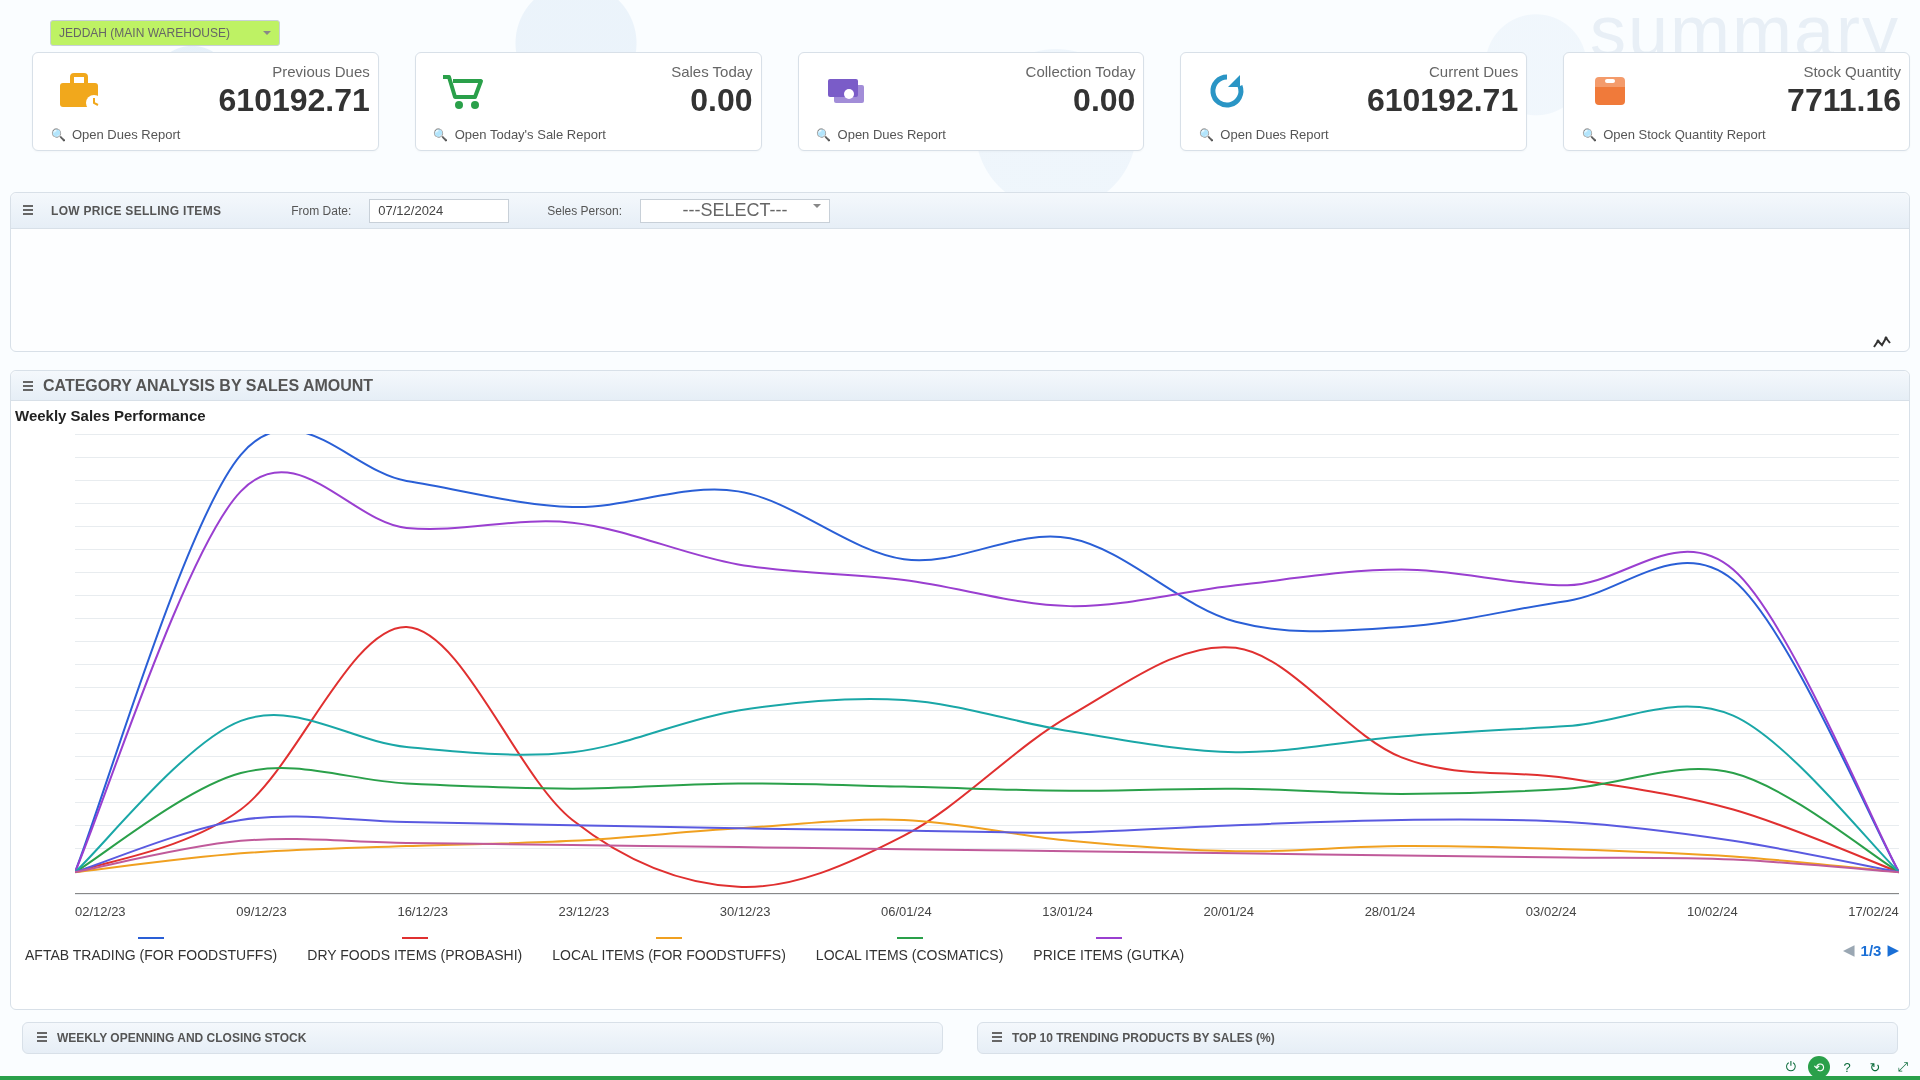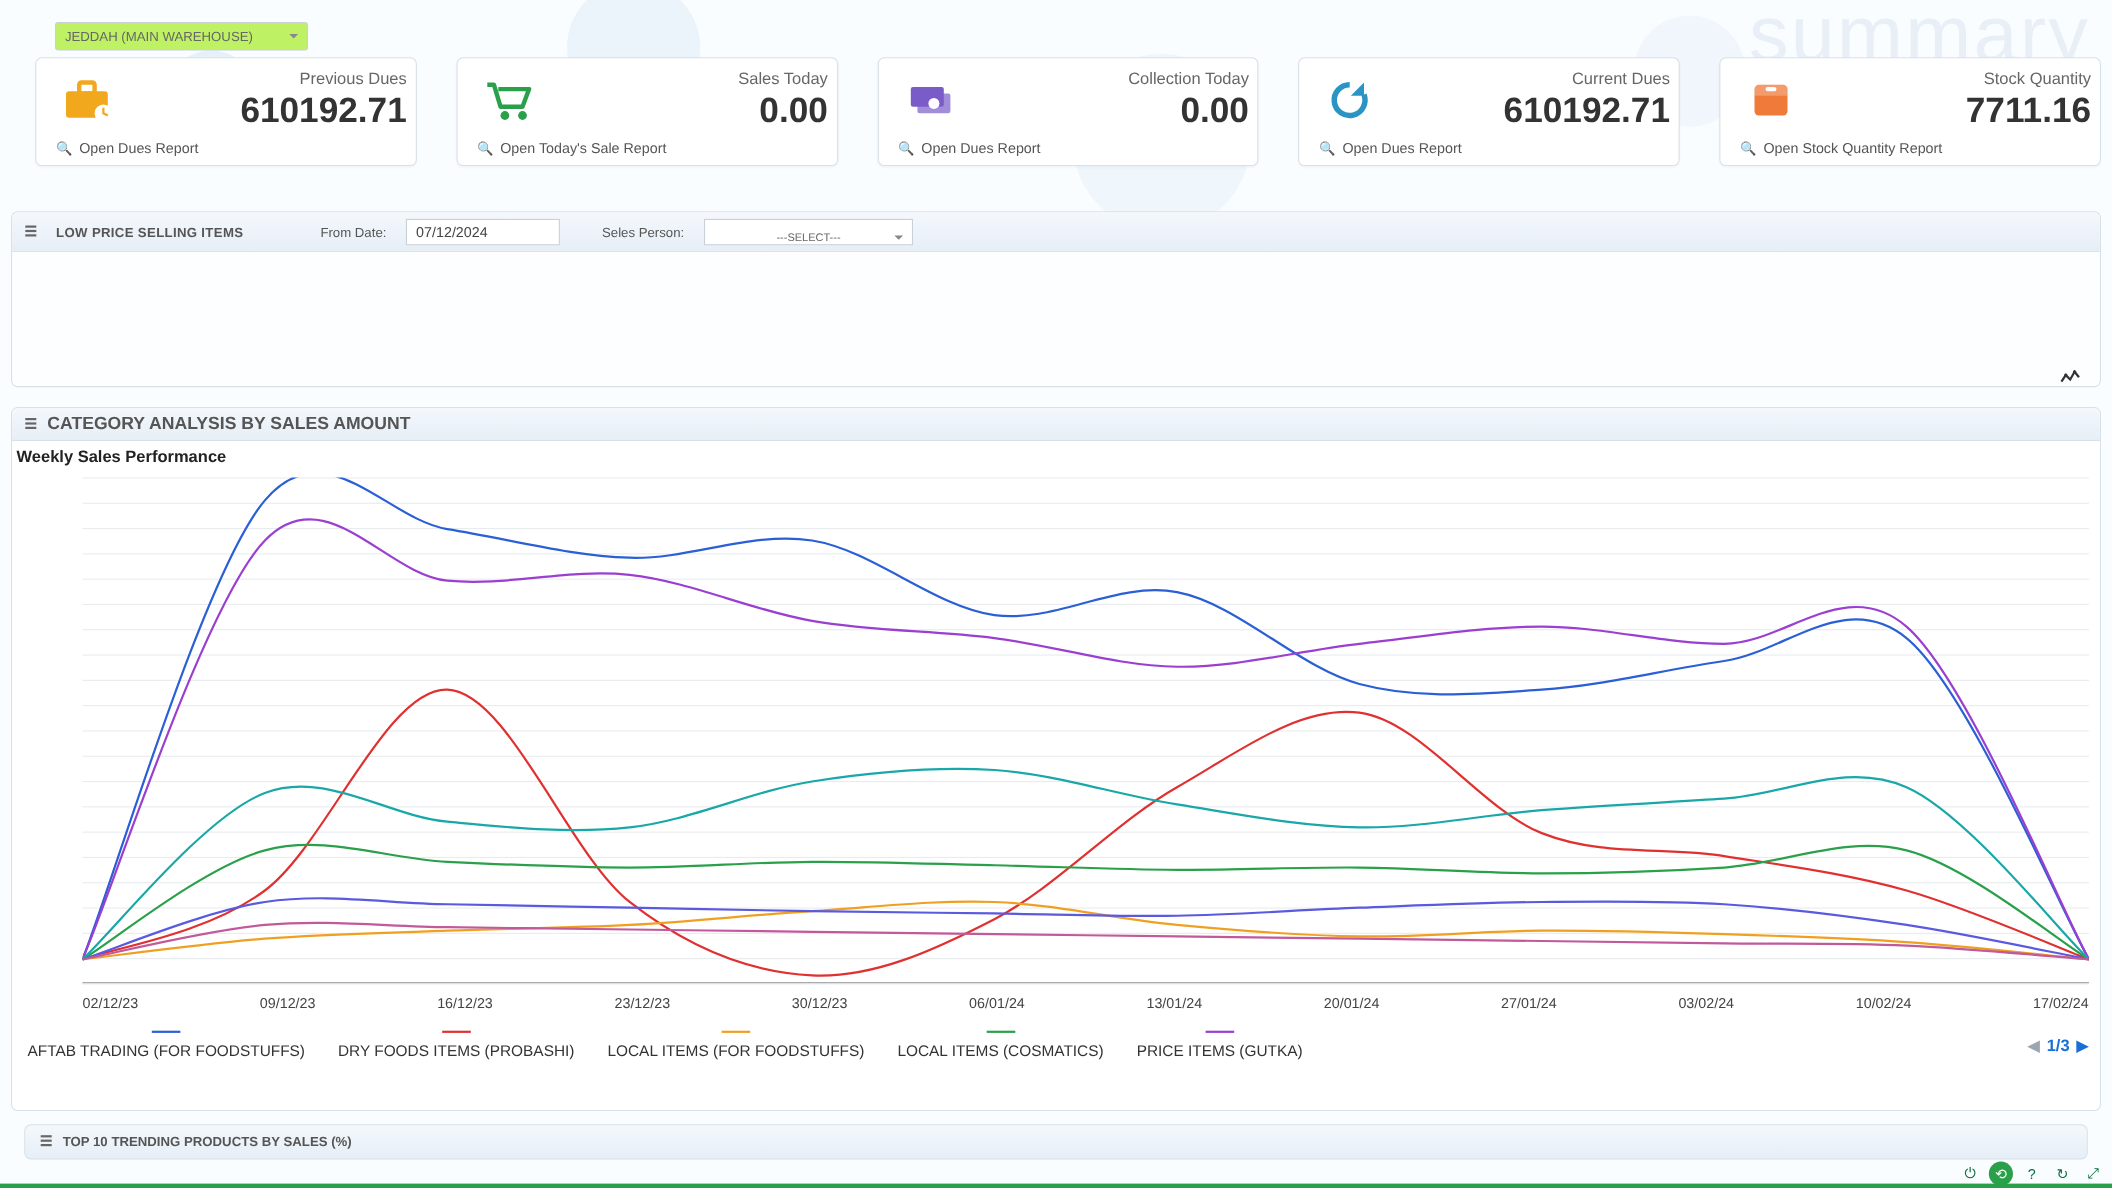--- a/index.html
+++ b/index.html
@@ -46,21 +46,21 @@
     background:rgba(255,255,255,0.6); border:1px solid #d8e0e8; border-radius:6px; }
   .filters-head { height:36px; background:linear-gradient(#f4f8fc,#e6eef6);
     border-bottom:1px solid #d8e0e8; display:flex; align-items:center; gap:18px; padding:0 12px;
     font-size:12px; color:#555; border-radius:6px 6px 0 0;}
   .filters-head .title { font-weight:700; letter-spacing:0.3px; }
   .fdate-label { margin-left:52px; }
   .fdate { background:#fff; border:1px solid #c8d0d8; width:140px; height:24px;
     display:flex; align-items:center; padding:0 8px; font-size:13px; color:#444; }
   .fsales-label { margin-left:20px; }
   .fselect { background:#fff; border:1px solid #c8d0d8; width:190px; height:24px;
-    display:flex; align-items:flex-end; justify-content:center; font-size:10px; color:#666; position:relative;}
+    display:flex; align-items:flex-start; justify-content:center; font-size:18px; color:#666; position:relative;}
   .fselect .chev { position:absolute; right:8px; border:4px solid transparent; border-top-color:#888; margin-top:4px;}
   .chart-toggle { position:absolute; right:18px; bottom:-2px; font-size:14px; color:#444; }
   
   .chart-panel { position:absolute; top:370px; left:10px; right:10px; height:640px;
     background:#fff; border:1px solid #d8e0e8; border-radius:6px; }
   .chart-head { height:30px; background:linear-gradient(#f4f8fc,#e6eef6);
     border-bottom:1px solid #d8e0e8; display:flex; align-items:center; gap:10px; padding:0 12px;
     font-size:16px; font-weight:600; color:#555; border-radius:6px 6px 0 0;}
   .chart-title { font-size:15px; font-weight:700; color:#222; padding:6px 4px; }
   .plot-area { position:relative; margin:4px 10px 0 64px; height:460px;
@@ -266,21 +266,21 @@
     </div>
   <div class="xlabels" id="xlabels">
       <span>02/12/23</span>
       <span>09/12/23</span>
       <span>16/12/23</span>
       <span>23/12/23</span>
       <span>30/12/23</span>
       <span>06/01/24</span>
       <span>13/01/24</span>
       <span>20/01/24</span>
-      <span>27/01/24</span>
+      <span>28/01/24</span>
       <span>03/02/24</span>
       <span>10/02/24</span>
       <span>17/02/24</span>
     </div>
   <div class="legend-row" id="legend-row">
       <div class="legend-item">
         <span class="legend-swatch" style="border-color:#2a5fd6"></span>
         <span>AFTAB TRADING (FOR FOODSTUFFS)</span>
       </div>
       <div class="legend-item">
@@ -301,20 +301,24 @@
       </div>
       <div class="legend-nav">
         <span class="prev">◀</span>
         <span class="page">1/3</span>
         <span class="next">▶</span>
       </div>
     </div>
 </div>
 
 <div class="small-panels">
+  <div class="small-panel">
+    <span class="listicon"></span>
+    <span>WEEKLY OPENNING AND CLOSING STOCK</span>
+  </div>
   <div class="small-panel">
     <span class="listicon"></span>
     <span>TOP 10 TRENDING PRODUCTS BY SALES (%)</span>
   </div>
 </div>
 
 <div class="footer-icons">
   <span>⏻</span>
   <span style="background:#2aa04a;color:#fff">⟲</span>
   <span>?</span>

